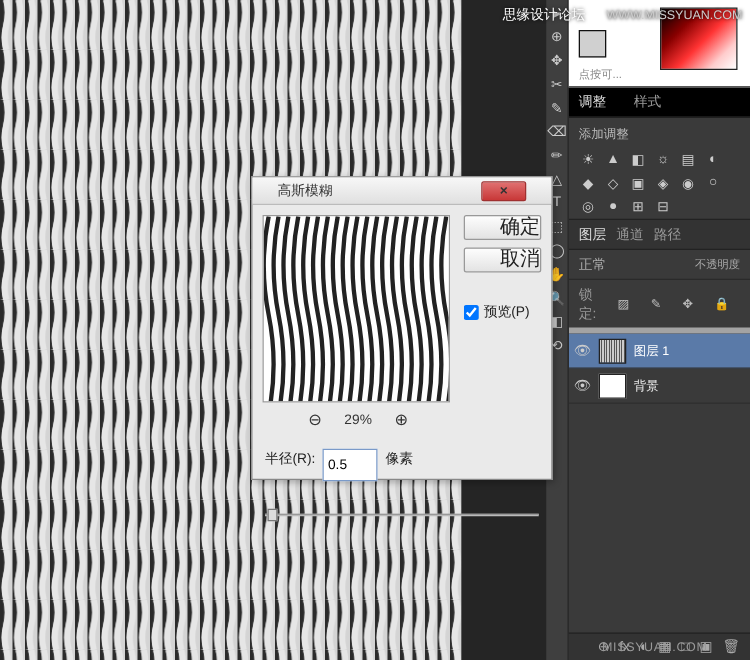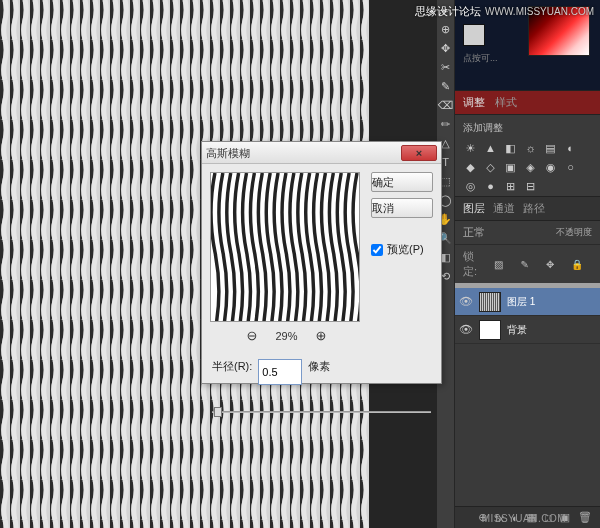--- a/index.html
+++ b/index.html
@@ -1,48 +1,48 @@
 <!DOCTYPE html>
 <html><head>
 <meta charset="utf-8">
 <style>
 *{margin:0;padding:0;box-sizing:border-box;font-family:"Microsoft YaHei",Arial,sans-serif;font-size:11px;-webkit-font-smoothing:antialiased}
 body{width:600px;height:528px;background:#252525;overflow:hidden;position:relative}
 .canvas-area{position:absolute;left:0;top:0;width:369px;height:528px;background:#2a2a2a}
 .wavy-bg{width:100%;height:100%;background-image:repeating-linear-gradient(90deg,#ddd 0,#ddd 4px,#444 4px,#444 8px);filter:contrast(1.1)}
 .watermark-top{position:absolute;top:4px;right:6px;color:#fff;font-size:12px;text-shadow:0 0 3px #000;z-index:50}
-.watermark-top .wm-sub{font-size:10px;color:#ccc;margin-left:4px}
+.watermark-top .wm-sub{font-size:10px;color:#ccc;margin-left:17px}
 .watermark-bottom{position:absolute;bottom:4px;right:34px;color:#999;font-size:10px;letter-spacing:0.5px;z-index:50}
 .dialog{position:absolute;left:201px;top:141px;width:241px;height:243px;background:#eaeaea;border:1px solid #888;box-shadow:2px 2px 6px rgba(0,0,0,0.3);z-index:20}
-.dialog-title{background:linear-gradient(#f7f7f7,#e0e0e0);height:22px;line-height:22px;padding:0 4px;display:flex;justify-content:space-between;align-items:center;border-bottom:1px solid #bbb}
+.dialog-title{background:linear-gradient(#f7f7f7,#e0e0e0);height:22px;line-height:22px;padding:0 20px;display:flex;justify-content:space-between;align-items:center;border-bottom:1px solid #bbb}
 .dialog-title span{font-size:11px;color:#333}
 .close-btn{width:36px;height:16px;background:linear-gradient(#e07070,#c83838);border:1px solid #a03030;border-radius:2px;display:flex;align-items:center;justify-content:center;color:#fff;font-size:10px;font-weight:bold}
 .dialog-body{padding:8px;display:flex;gap:8px}
 .preview-col{flex:1}
 .preview-box{width:150px;height:150px;border:1px solid #999;background:#fff;overflow:hidden;position:relative}
 .preview-stripes{width:100%;height:100%}
 .zoom-row{display:flex;align-items:center;justify-content:center;gap:18px;margin-top:6px;color:#333}
 .zoom-row .mag{font-size:13px;cursor:pointer}
 .button-col{display:flex;flex-direction:column;gap:6px;width:62px}
-.win-btn{height:20px;background:linear-gradient(#fdfdfd,#e3e3e3);border:1px solid #999;border-radius:2px;font-size:11px;color:#222;text-align:left;line-height:18px}
+.win-btn{height:20px;background:linear-gradient(#fdfdfd,#e3e3e3);border:1px solid #999;border-radius:2px;font-size:16px;color:#222;text-align:right;line-height:18px}
 .cb-row{display:flex;align-items:center;gap:4px;margin-top:18px;font-size:11px;color:#222}
 .cb-row input{width:12px;height:12px}
 .radius-row{display:flex;align-items:flex-start;gap:6px;margin:8px 10px 20px 10px;color:#222}
 .radius-input{width:44px;height:18px;border:1px solid #7a9ac9;padding:12px 3px;font-size:11px;background:#fff}
 .slider{margin:2px 10px 0 10px;height:14px;position:relative}
 .slider-track{position:absolute;top:6px;left:0;right:0;height:2px;background:#bbb;border-top:1px solid #999}
 .slider-thumb{position:absolute;top:2px;left:2px;width:8px;height:10px;background:#ddd;border:1px solid #777}
 .right-panel{position:absolute;right:0;top:0;width:146px;height:528px;background:#3a3a3a;border-left:1px solid #222;color:#aaa}
 .toolbar-strip{position:absolute;left:-18px;top:0;width:18px;height:528px;background:#3f3f3f;border-right:1px solid #262626}
 .toolbar-strip .tool{width:16px;height:18px;margin:1px auto;display:flex;align-items:center;justify-content:center;color:#ccc;font-size:11px}
-.color-panel{height:91px;background:#0f172a;border-bottom:1px solid #222;padding:6px;position:relative}
+.color-panel{height:70px;background:#ffffff;border-bottom:1px solid #222;padding:6px;position:relative}
 .color-gradient{width:62px;height:50px;background:linear-gradient(135deg,#000 0%,#800 30%,#f33 55%,#fcc 80%,#fff 100%);border:1px solid #222;position:absolute;right:10px;top:6px}
 .color-left{position:absolute;left:8px;top:24px;font-size:10px}
 .picker{width:22px;height:22px;border:1px solid #111;background:#d0d0d0;display:inline-block}
-.panel-tabs{background:#7f1d1d;border-bottom:1px solid #222;padding:4px 8px;font-size:10px;color:#999;display:flex;gap:10px}
+.panel-tabs{background:#000000;border-bottom:1px solid #222;padding:4px 8px;font-size:10px;color:#999;display:flex;gap:22px}
 .panel-tabs .active{color:#ddd}
 .adjust-panel{padding:6px 8px;border-bottom:1px solid #222;height:82px}
 .adjust-label{font-size:10px;color:#bbb;margin-bottom:6px}
 .adjust-icons{display:flex;flex-wrap:wrap;gap:5px}
 .adjust-icons span{width:15px;height:14px;display:flex;align-items:center;justify-content:center;color:#ccc;font-size:11px}
 .layers-tabs{background:#333;padding:4px 8px;font-size:10px;color:#999;display:flex;gap:8px;border-bottom:1px solid #222}
 .layers-tabs .active{color:#ddd}
 .blend-row{padding:4px 8px;font-size:10px;color:#aaa;display:flex;gap:8px;align-items:center;border-bottom:1px solid #2a2a2a}
 .lock-row{padding:4px 8px;font-size:10px;color:#999;display:flex;gap:17px;align-items:center;border-bottom:5px solid #a3a3a3}
 .lock-row span.icon{font-size:10px;color:#bbb}

